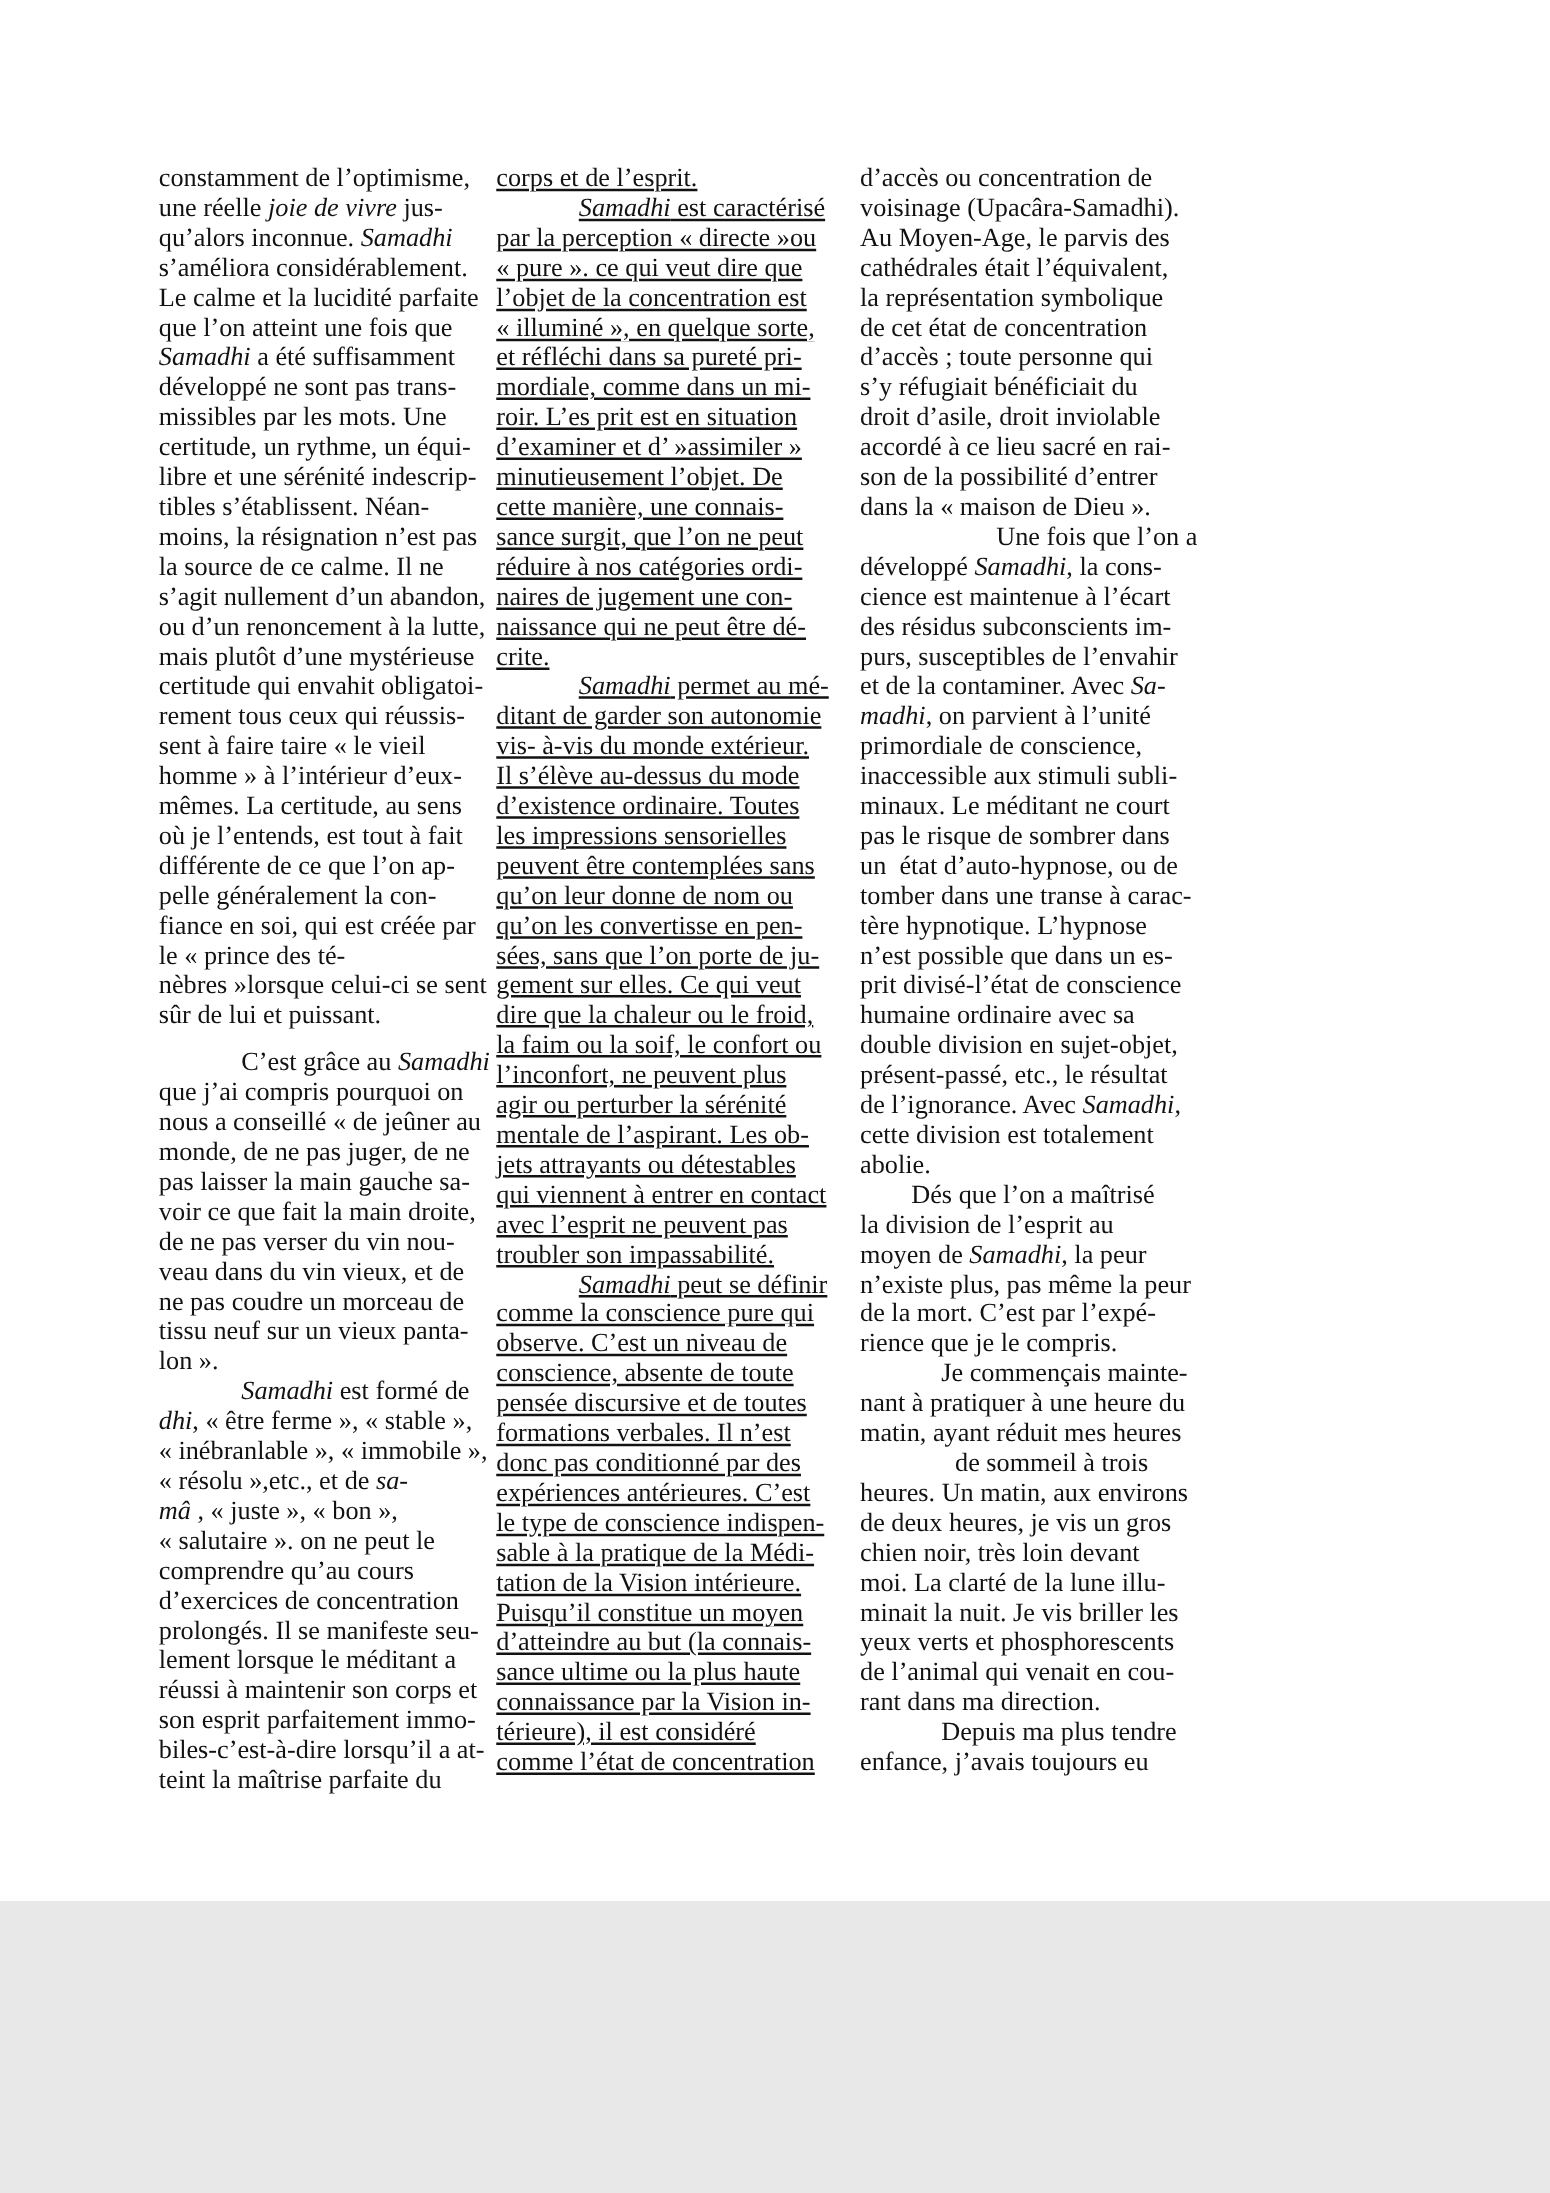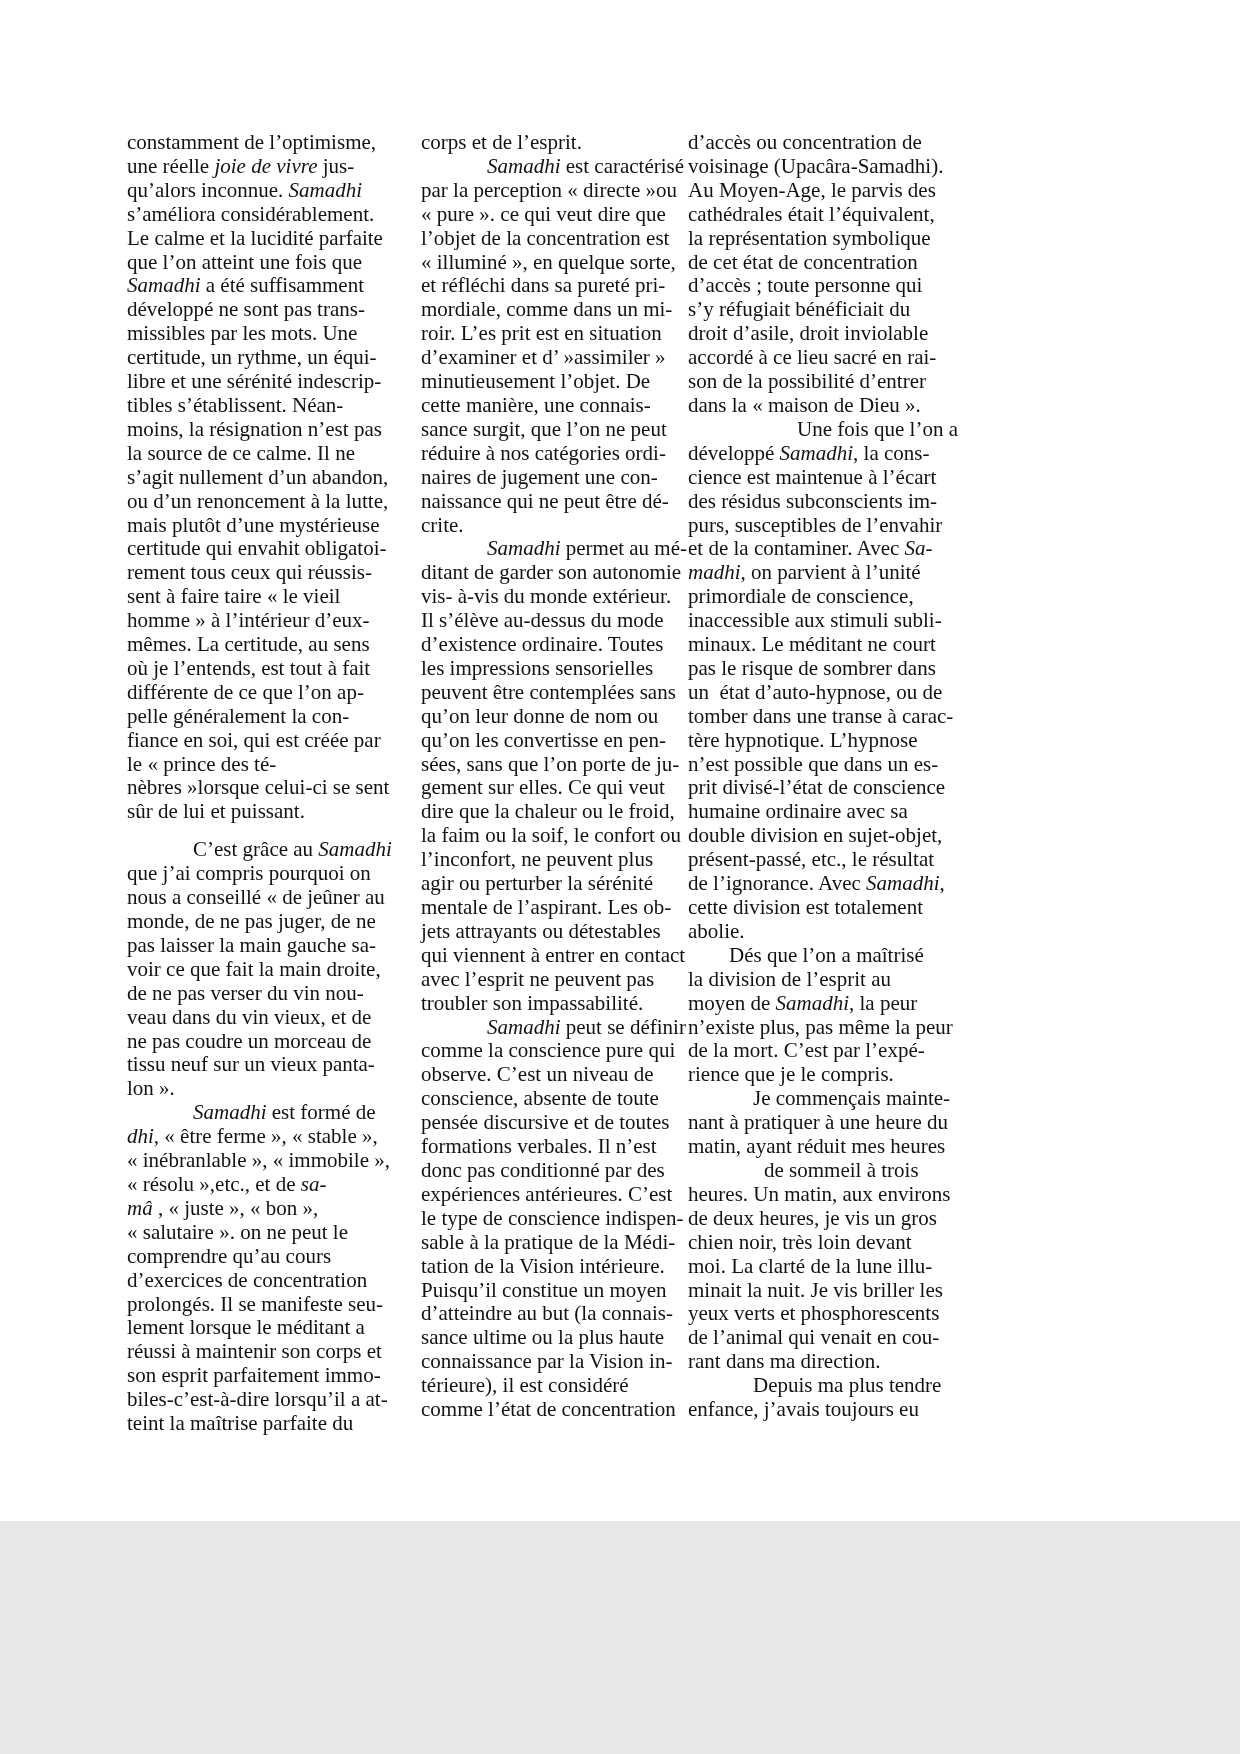--- a/index.html
+++ b/index.html
@@ -19,21 +19,21 @@
   .col {
     position: absolute;
     top: 131px;
     width: 300px;
     font-size: 21px;
     line-height: 23.9px;
     white-space: pre;
     text-align: left;
   }
   .col-1 { left: 127px; }
-  .col-2 { left: 421px; }
+  .col-2 { left: 397px; text-decoration: underline; }
   .col-3 { left: 688px; }
   .line { display: block; }
   .line i { font-style: italic; }
   .page-num {
     position: absolute;
     top: 1682px;
     left: 127px;
     width: 878px;
     text-align: center;
     font-size: 21px;

